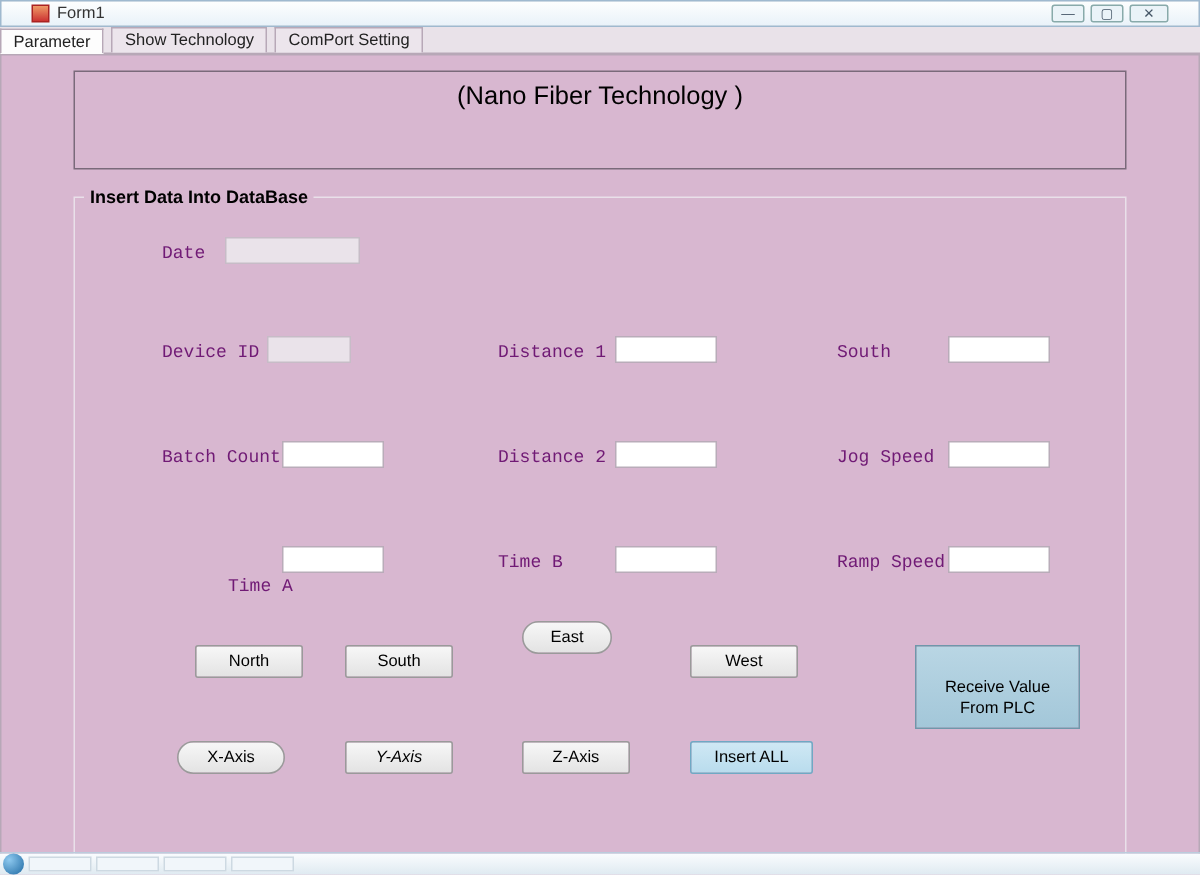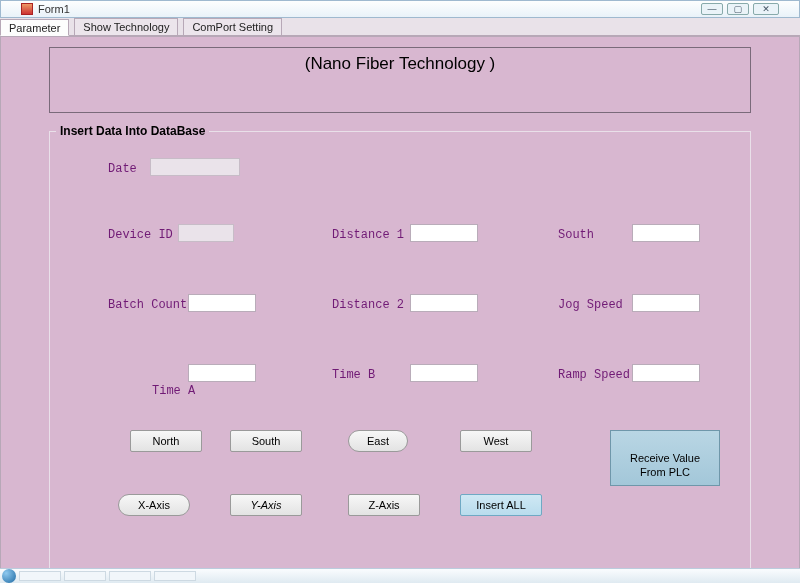--- a/index.html
+++ b/index.html
@@ -208,21 +208,21 @@
     <input class="inp" style="left: 138px; top: 232px; width: 68px;" value="">
 
     <span class="lbl" style="left:282px; top:236px;">Time B</span>
     <input class="inp" style="left: 360px; top: 232px; width: 68px;" value="">
 
     <span class="lbl" style="left:508px; top:236px;">Ramp Speed</span>
     <input class="inp" style="left: 582px; top: 232px; width: 68px;" value="">
 
     <button class="btn" style="left:68px;  top:298px; width:72px;margin-left:12px;">North</button>
     <button class="btn" style="left:180px; top:298px; width:72px;">South</button>
-    <button class="btn" style="left:298px; top:298px; width:60px;border-radius:11px;">East</button>
+    <button class="btn" style="left:298px; top:282px; width:60px;border-radius:11px;">East</button>
     <button class="btn" style="left:410px; top:298px; width:72px;">West</button>
 
     <button class="btn" style="left:68px;  top:362px; width:72px;border-radius:11px;">X-Axis</button>
     <button class="btn" style="left:180px; top:362px; width:72px;font-style:italic;">Y-Axis</button>
     <button class="btn" style="left:298px; top:362px; width:72px;">Z-Axis</button>
     <button class="btn blue" style="left:410px; top:362px; width:82px;">Insert ALL</button>
 
     <button class="bigbtn" style="left:560px; top:298px; width:110px; height:56px; white-space:pre-line;">Receive Value
 From PLC</button>
   </div>

